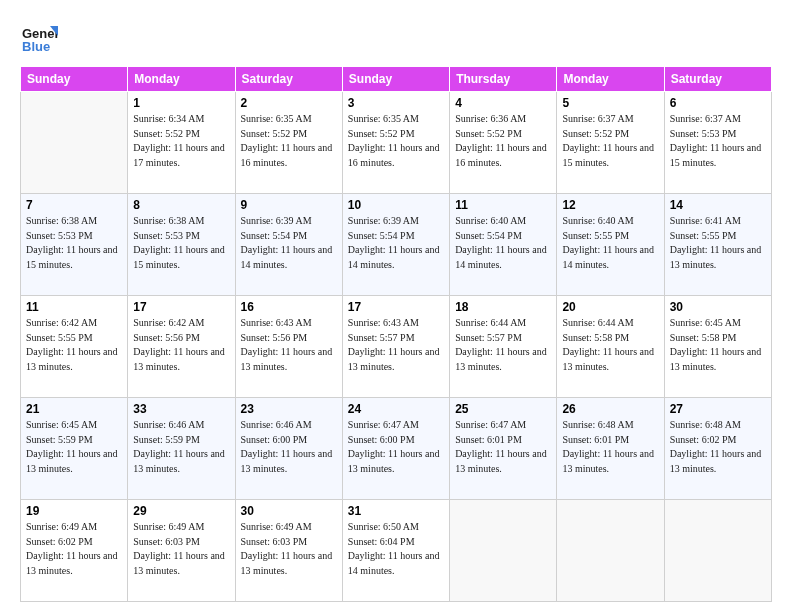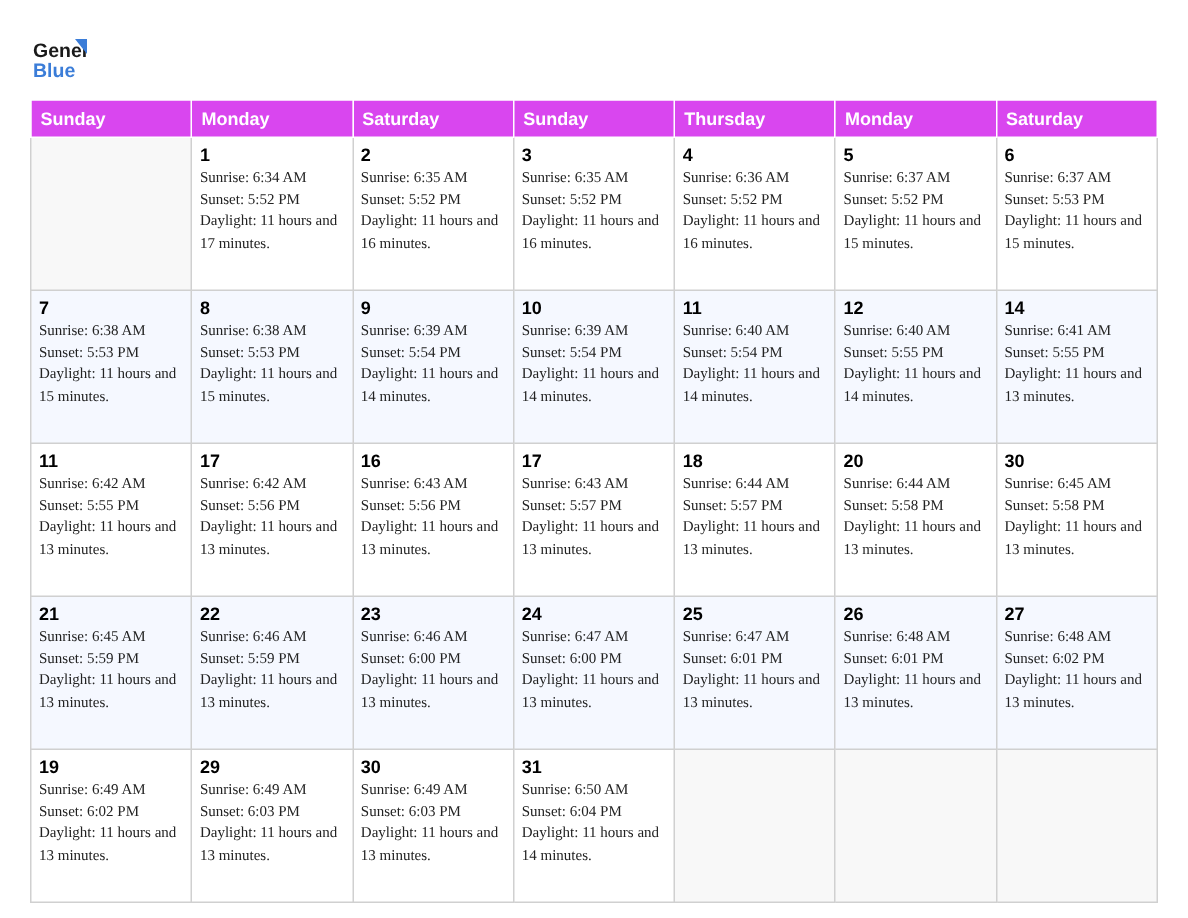--- a/index.html
+++ b/index.html
@@ -208,21 +208,21 @@
             <span class="day-num">30</span>
             <div class="day-info">Sunrise: 6:45 AM<br>Sunset: 5:58 PM<br>Daylight: 11 hours and 13 minutes.</div>
           </td>
         </tr>
         <tr>
           <td>
             <span class="day-num">21</span>
             <div class="day-info">Sunrise: 6:45 AM<br>Sunset: 5:59 PM<br>Daylight: 11 hours and 13 minutes.</div>
           </td>
           <td>
-            <span class="day-num">22</span>
+            <span class="day-num">33</span>
             <div class="day-info">Sunrise: 6:46 AM<br>Sunset: 5:59 PM<br>Daylight: 11 hours and 13 minutes.</div>
           </td>
           <td>
             <span class="day-num">23</span>
             <div class="day-info">Sunrise: 6:46 AM<br>Sunset: 6:00 PM<br>Daylight: 11 hours and 13 minutes.</div>
           </td>
           <td>
             <span class="day-num">24</span>
             <div class="day-info">Sunrise: 6:47 AM<br>Sunset: 6:00 PM<br>Daylight: 11 hours and 13 minutes.</div>
           </td>

